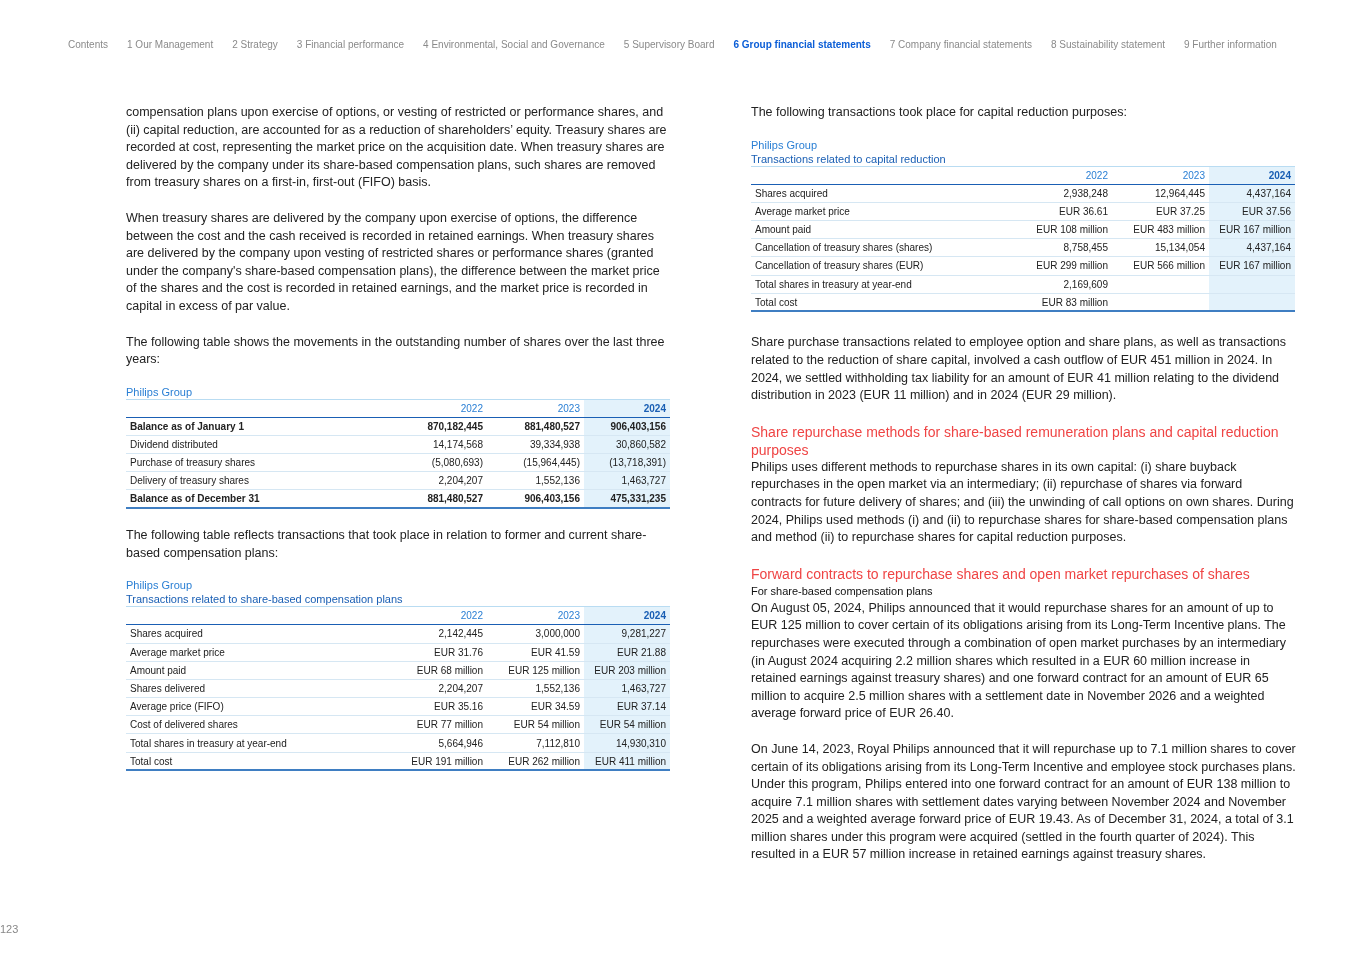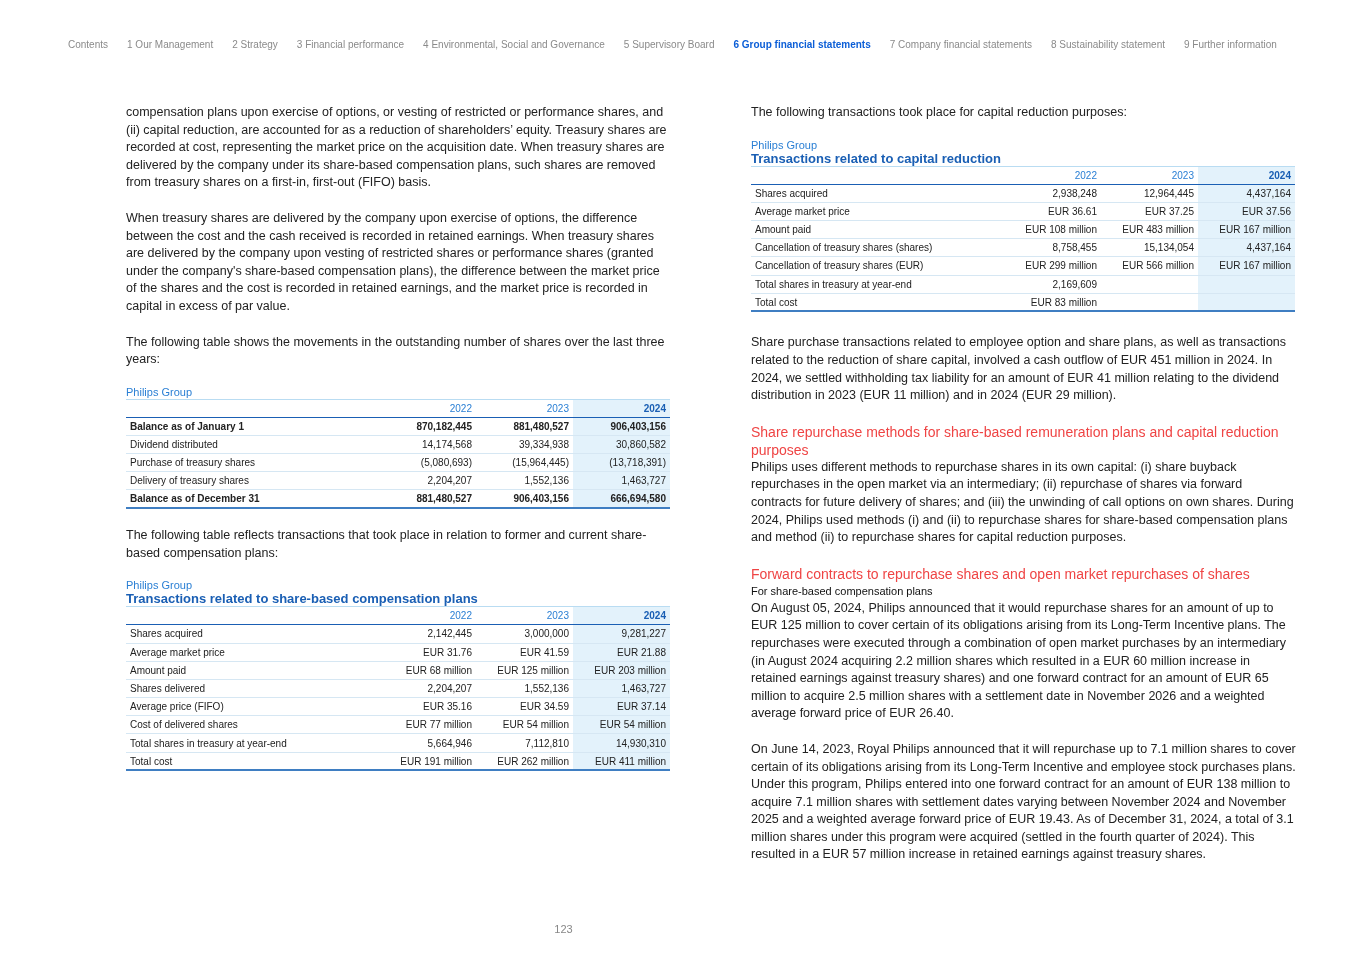--- a/index.html
+++ b/index.html
@@ -12,37 +12,37 @@
 
   .col { position: absolute; top: 104px; width: 545px; }
   .col.left { left: 126px; }
   .col.right { left: 751px; }
 
   p.body { font-size: 12.5px; line-height: 17.6px; color: #222; }
   .gap { height: 18px; }
 
   .tbl-wrap { margin-top: 0; }
   .tbl-sub { font-size: 11px; color: #2a7fd4; line-height: 13px; }
-  .tbl-title { font-size: 13px; color: #1a5fb4; font-weight: bold; line-height: 14px; }
+  .tbl-title { font-size: 11px; color: #1a5fb4; font-weight: normal; line-height: 14px; }
   table { border-collapse: collapse; width: 544px; font-size: 10px; color: #222; }
   table thead td { border-top: 1px solid #b9dcf2; color: #2a7fd4; text-align: right; height: 18px; padding: 0 4px; border-bottom: 1.5px solid #1a5fb4; }
   table thead td.yr24 { color: #1a5fb4; font-weight: bold; }
   table td { height: 18.2px; padding: 0 4px; border-bottom: 1px solid #d6e7f3; text-align: right; white-space: nowrap; }
   table td.lbl { text-align: left; }
   table td.c1 { width: 97px; }
   table td.c2 { width: 97px; margin-top: 44px; }
-  table td.c3 { width: 97px; background: #e3f2fb; }
+  table td.c3 { width: 86px; background: #e3f2fb; }
   table tr.bold td { font-weight: bold; }
   table tr.total-top td { border-top: 1.5px solid #555; }
   table tbody tr:last-child td { border-bottom: 2.5px solid #3f7ec2; }
 
   h3.sect { font-size: 14px; font-weight: normal; color: #ef4444; line-height: 18px; }
   h4.sub { font-size: 11px; font-weight: normal; color: #111; line-height: 17px; }
 
-  .pagenum { position: absolute; top: 923px; left: 0; width: 1127px; text-align: center; font-size: 11px; color: #888; }
+  .pagenum { position: absolute; top: 923px; left: 0; width: 1127px; font-size: 11px; color: #888; }
 </style>
 </head>
 <body>
 
 <nav class="topnav" id="topnav">
     <a>Contents</a>
     <a>1 Our Management</a>
     <a>2 Strategy</a>
     <a>3 Financial performance</a>
     <a>4 Environmental, Social and Governance</a>
@@ -93,21 +93,21 @@
           <tr class="">
             <td class="lbl">Delivery of treasury shares</td>
             <td class="c1">2,204,207</td>
             <td class="c2">1,552,136</td>
             <td class="c3">1,463,727</td>
           </tr>
           <tr class="bold total-top">
             <td class="lbl">Balance as of December 31</td>
             <td class="c1">881,480,527</td>
             <td class="c2">906,403,156</td>
-            <td class="c3">666,694,580</td>
+            <td class="c3">475,331,235</td>
           </tr>
         </tbody>
       </table>
   </div>
   <div style="height:18px"></div>
   <p class="body">The following table reflects transactions that took place in relation to former and current share-based compensation plans:</p>
   <div style="height:17px"></div>
   <div class="tbl-wrap">
     <div class="tbl-sub">Philips Group</div>
     <div class="tbl-title">Transactions related to share-based compensation plans</div>

